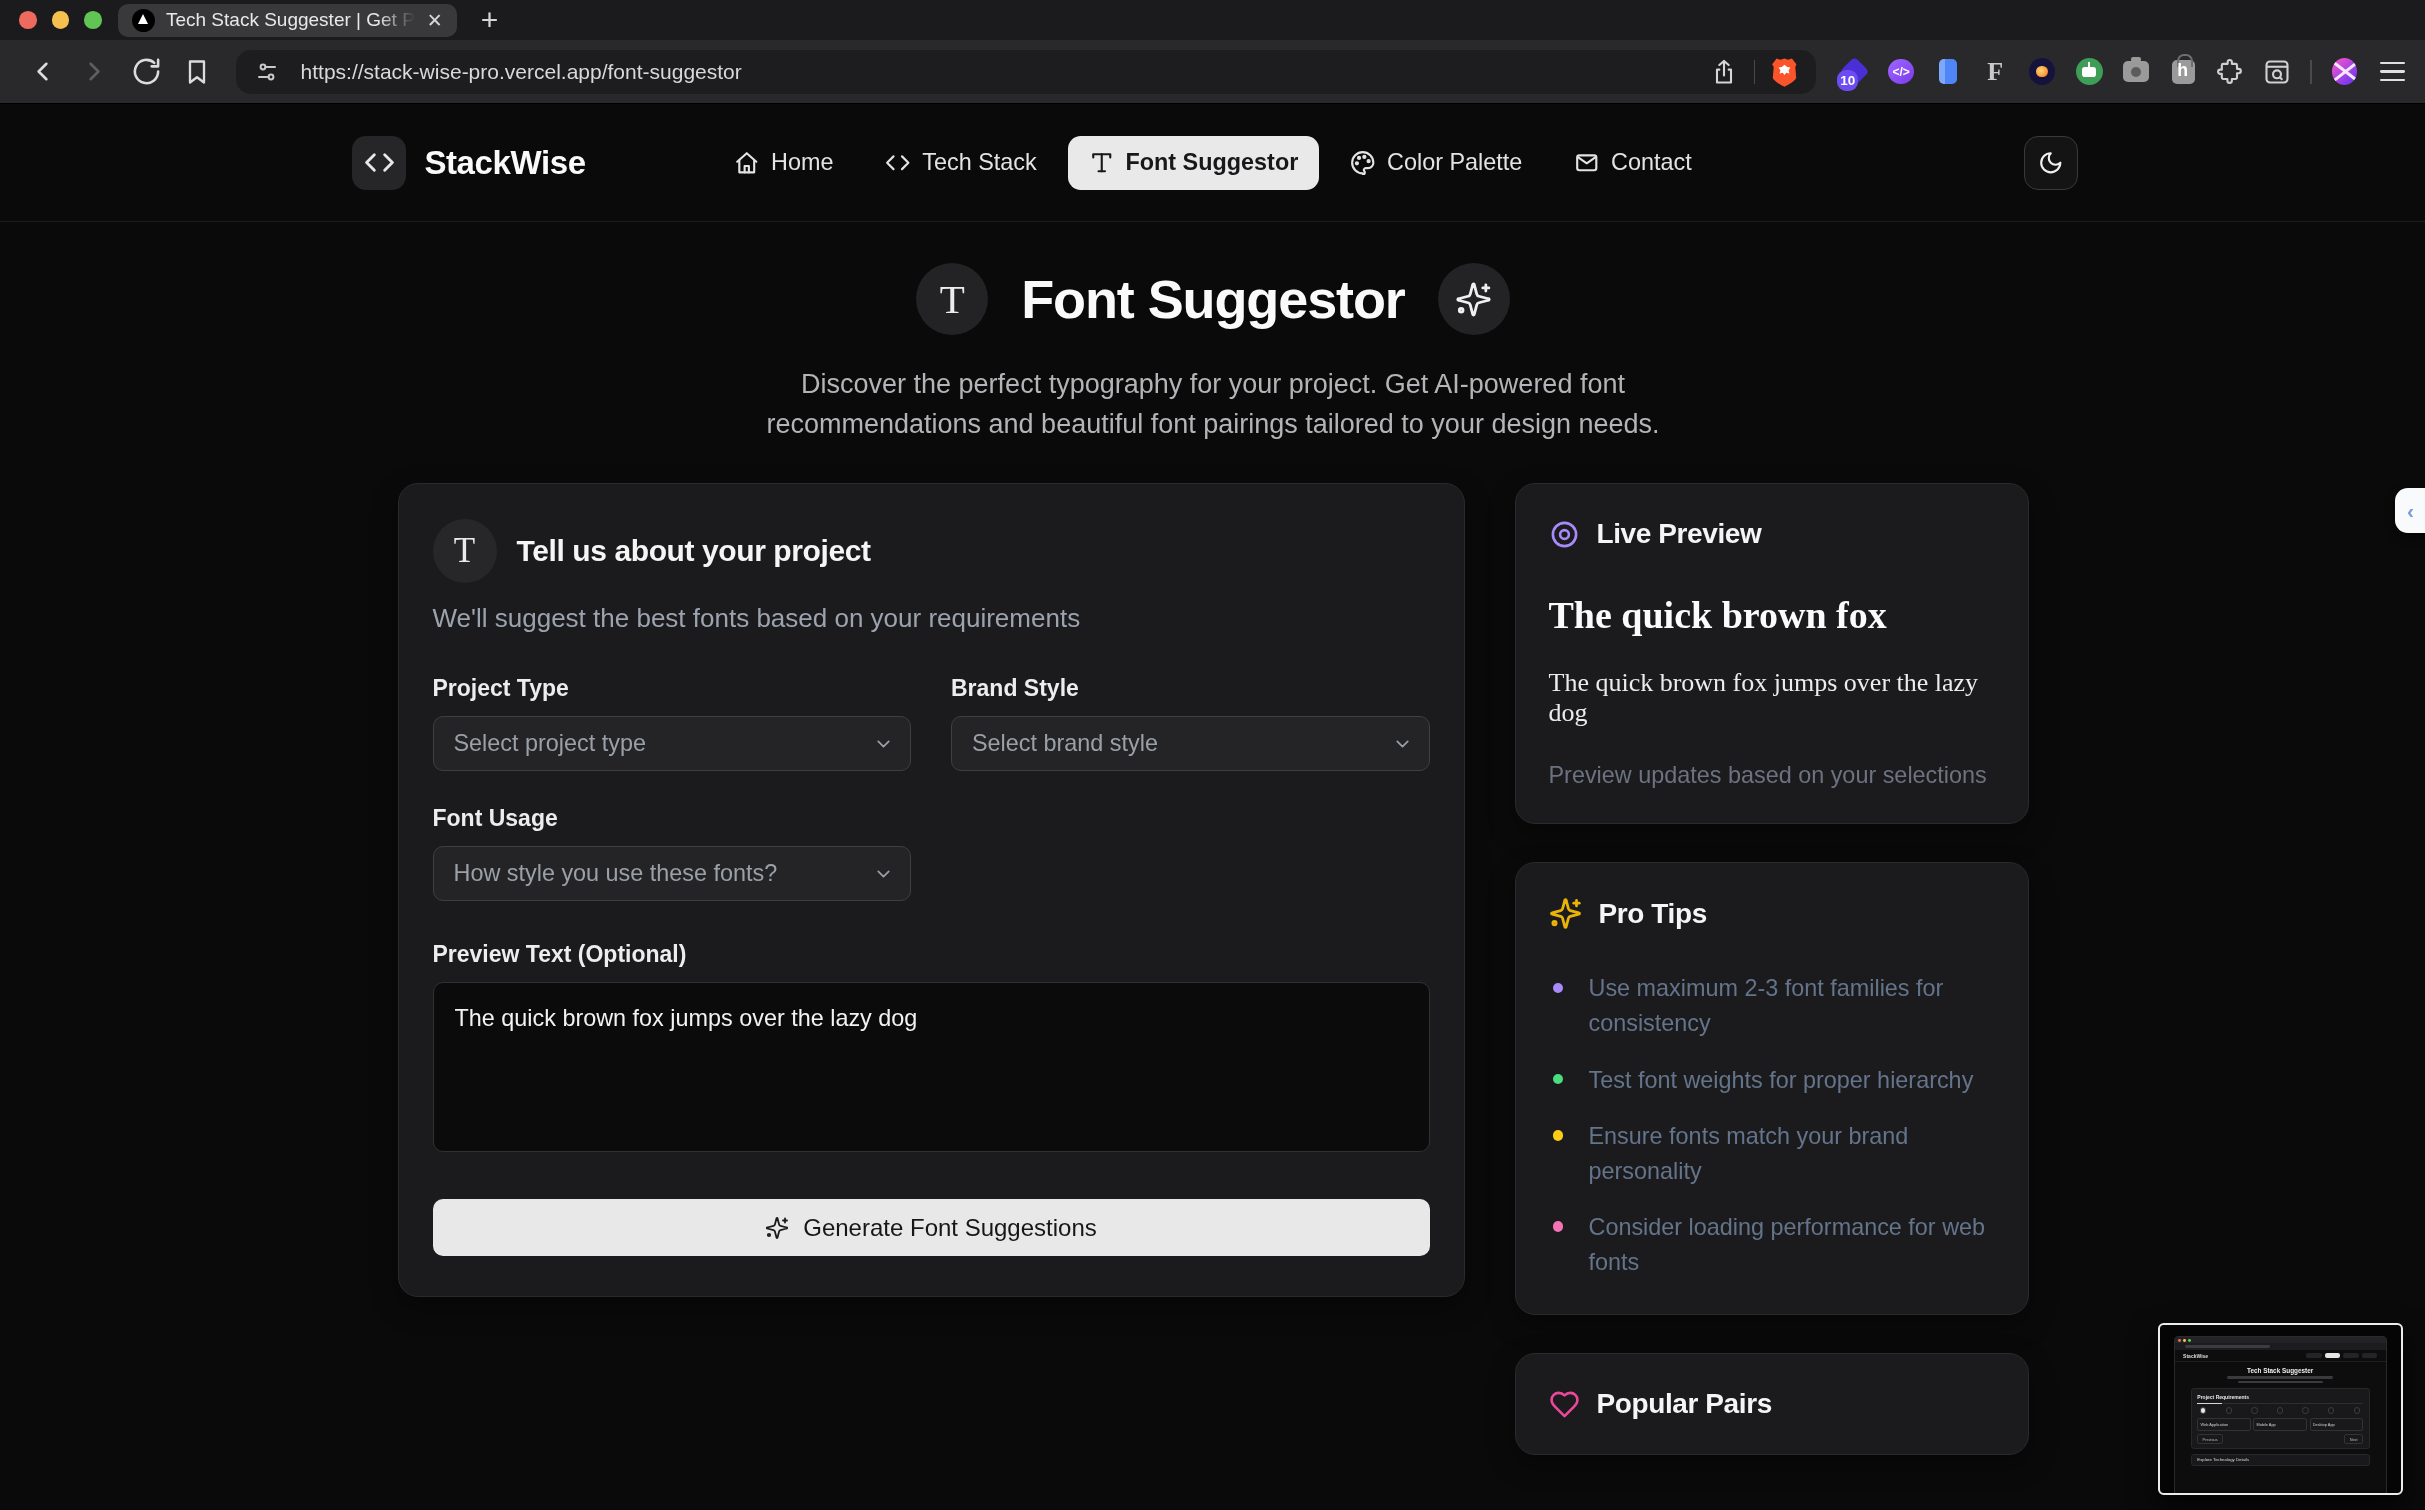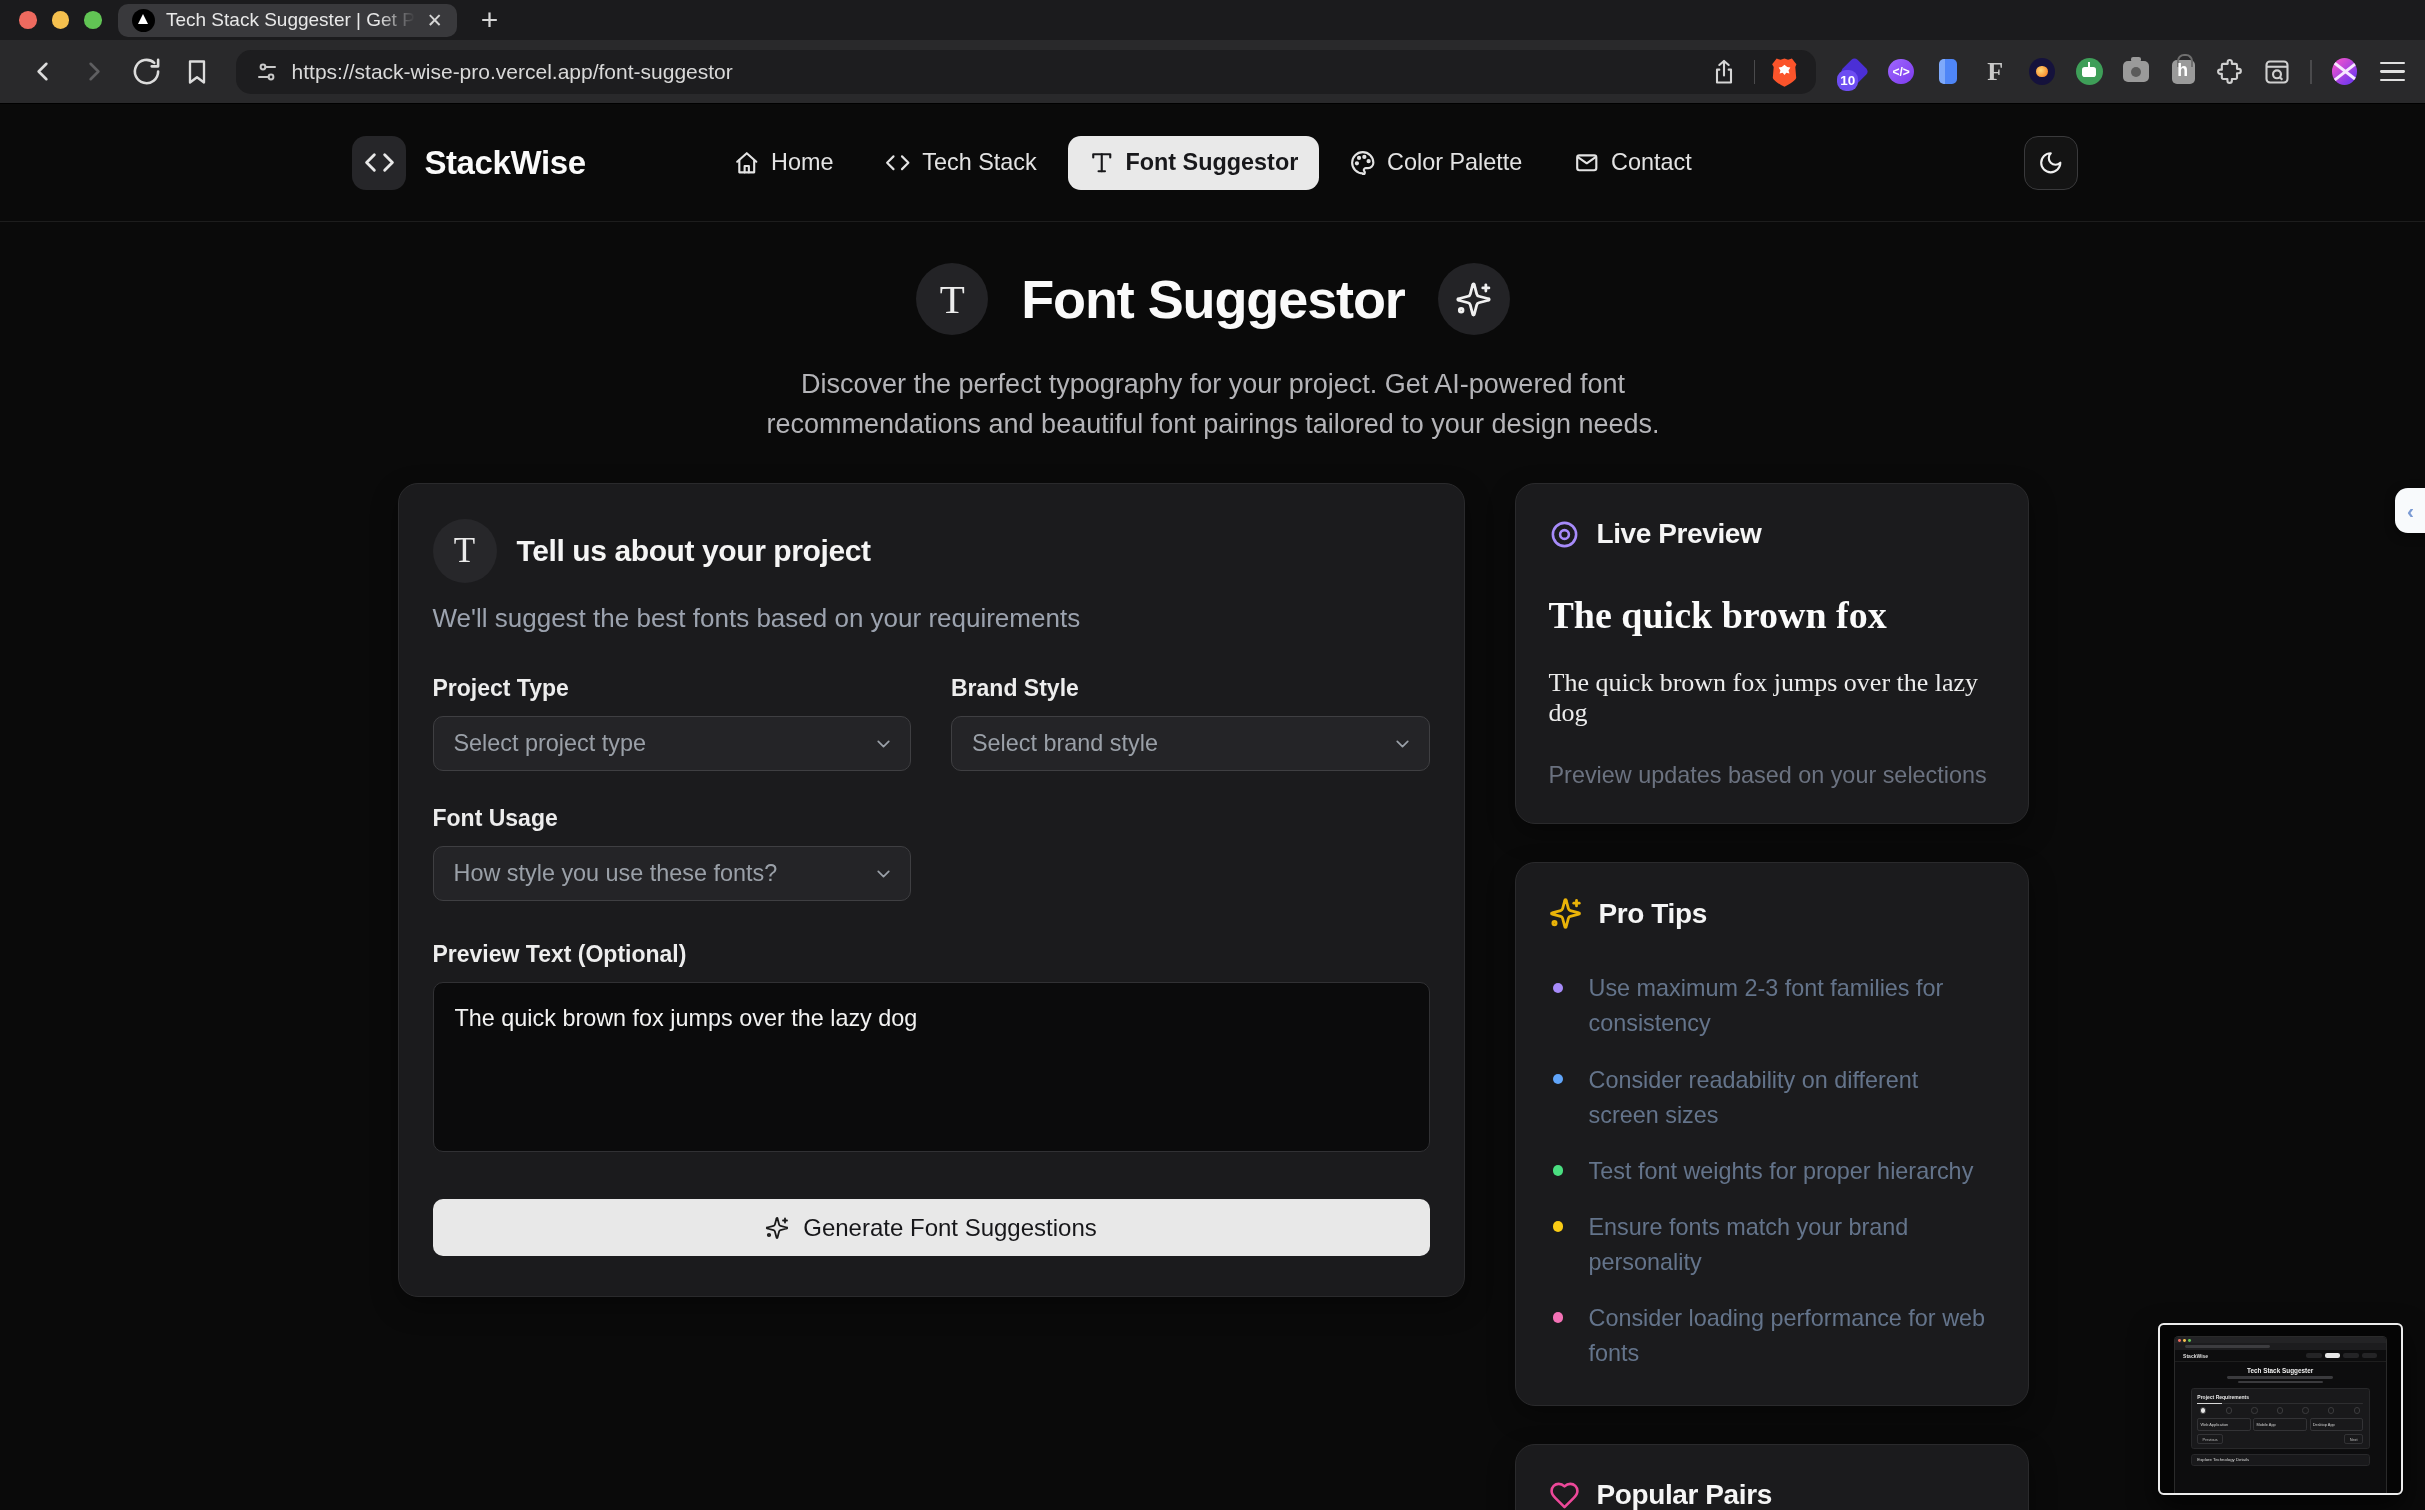--- a/index.html
+++ b/index.html
@@ -19,21 +19,21 @@
   .tab-title { color:#e8e8e8; font-size:19px; white-space:nowrap; overflow:hidden; flex:1;
                -webkit-mask-image:linear-gradient(90deg,#000 85%,transparent); mask-image:linear-gradient(90deg,#000 85%,transparent); }
   .tab-close { color:#d6d6d6; font-size:19px; line-height:1; }
   .newtab { color:#d6d6d6; font-size:30px; font-weight:300; margin-left:24px; line-height:1; }
 
   .toolbar { height:64px; background:#29292b; display:flex; align-items:center; padding:0 21px; border-bottom:0.7px solid #000; }
   .navbtns { display:flex; align-items:center; gap:21px; margin-left:5.7px; }
   .navbtns svg { display:block; }
   .urlbar { flex:1; height:44px; margin:0 24px 0 25.5px; background:#1d1d1f; border-radius:15px;
             display:flex; align-items:center; padding:0 18.4px; min-width:0; }
-  .url-text { color:#d9d9d9; font-size:21px; margin-left:13px; flex:1; white-space:nowrap; overflow:hidden; }
+  .url-text { color:#d9d9d9; font-size:21px; margin-left:22px; flex:1; white-space:nowrap; overflow:hidden; }
   .urlbar-right { display:flex; align-items:center; gap:15.6px; }
   .vsep { width:1.4px; height:24px; background:#4a4a4c; }
   .ext-row { display:flex; align-items:center; gap:19px; }
   .ext { position:relative; width:28px; height:28px; display:flex; align-items:center; justify-content:center; flex:none; }
   .ext-diamond { width:21px; height:21px; background:#4b2fd6; transform:rotate(45deg); border-radius:4.3px; }
   .ext-badge { position:absolute; left:-2.8px; bottom:-5.7px; background:#6d4df2; color:#fff; font-size:13.5px; font-weight:700;
                width:21px; height:21px; border-radius:9px; display:flex; align-items:center; justify-content:center; }
   .ext-codepill { width:25.5px; height:25.5px; border-radius:50%; background:linear-gradient(135deg,#9f67ff,#7c3aed);
                   color:#fff; font-size:12px; font-weight:700; display:flex; align-items:center; justify-content:center; }
   .ext-bluedoc { width:18.4px; height:25.5px; border-radius:5px; background:#4f86f7; border-left:6.4px solid #7ea9fa; }
@@ -403,21 +403,20 @@
           <svg width="33" height="33" viewBox="0 0 24 24" fill="none" stroke="#eab308" stroke-width="2" stroke-linecap="round" stroke-linejoin="round">
               <path d="M9.9 15.5a2 2 0 0 0-1.4-1.4L2.3 12.5a.5.5 0 0 1 0-1L8.5 9.9a2 2 0 0 0 1.4-1.4l1.6-6.1a.5.5 0 0 1 1 0l1.6 6.1a2 2 0 0 0 1.4 1.4l6.2 1.6a.5.5 0 0 1 0 1l-6.2 1.6a2 2 0 0 0-1.4 1.4l-1.6 6.1a.5.5 0 0 1-1 0z"></path>
               <path d="M20 2.5v4"></path>
               <path d="M22 4.5h-4"></path>
               <circle cx="4" cy="19" r="1.2"></circle>
             </svg>
           <h3 class="side-title">Pro Tips</h3>
         </div>
         <div class="tips-list">
           <div class="tip"><span class="tip-dot" style="--dot: #a78bfa;"></span><span>Use maximum 2-3 font families for consistency</span></div>
-          <div class="tip"><span class="tip-dot" style="--dot: #60a5fa;"></span><span>Consider readability on different screen sizes</span></div>
           <div class="tip"><span class="tip-dot" style="--dot: #4ade80;"></span><span>Test font weights for proper hierarchy</span></div>
           <div class="tip"><span class="tip-dot" style="--dot: #facc15;"></span><span>Ensure fonts match your brand personality</span></div>
           <div class="tip"><span class="tip-dot" style="--dot: #f472b6;"></span><span>Consider loading performance for web fonts</span></div>
         </div>
       </section>
 
       <section class="card side-card">
         <div class="side-head">
           <svg width="31" height="31" viewBox="0 0 24 24" fill="none" stroke="#ec4899" stroke-width="2" stroke-linecap="round" stroke-linejoin="round">
               <path d="M19 14c1.5-1.46 3-3.2 3-5.5A5.5 5.5 0 0 0 16.5 3c-1.76 0-3 .5-4.5 2-1.5-1.5-2.74-2-4.5-2A5.5 5.5 0 0 0 2 8.5c0 2.3 1.5 4.04 3 5.5l7 7Z"></path>

